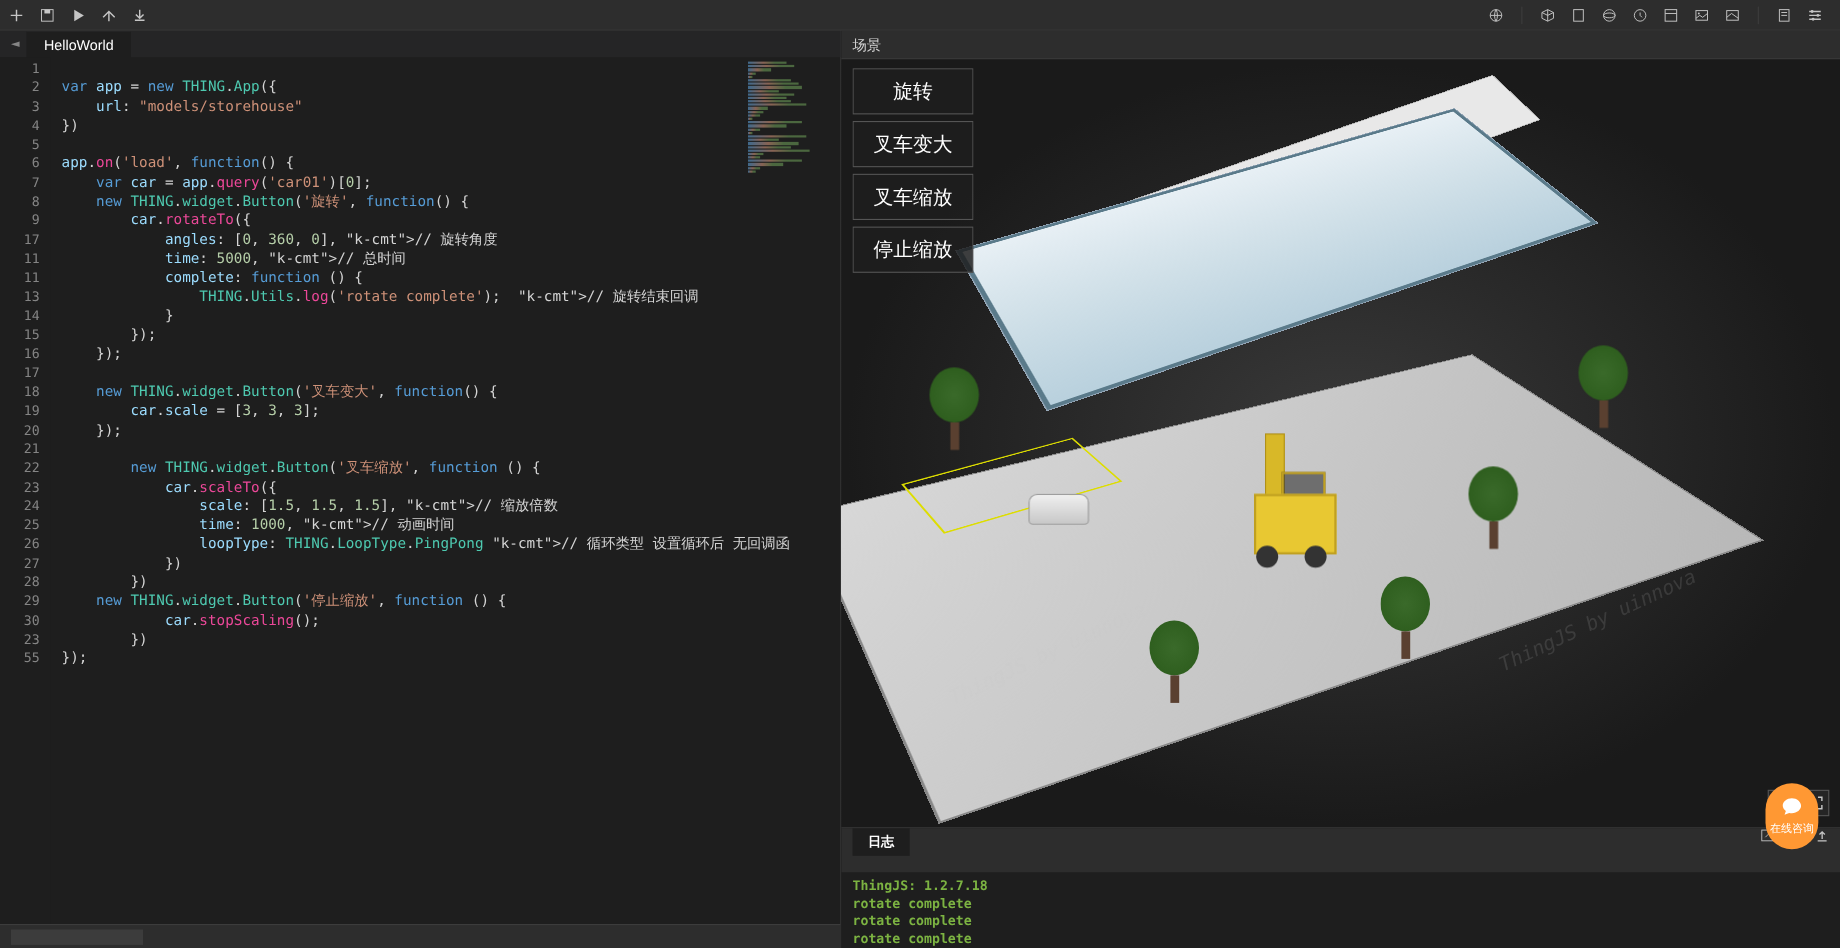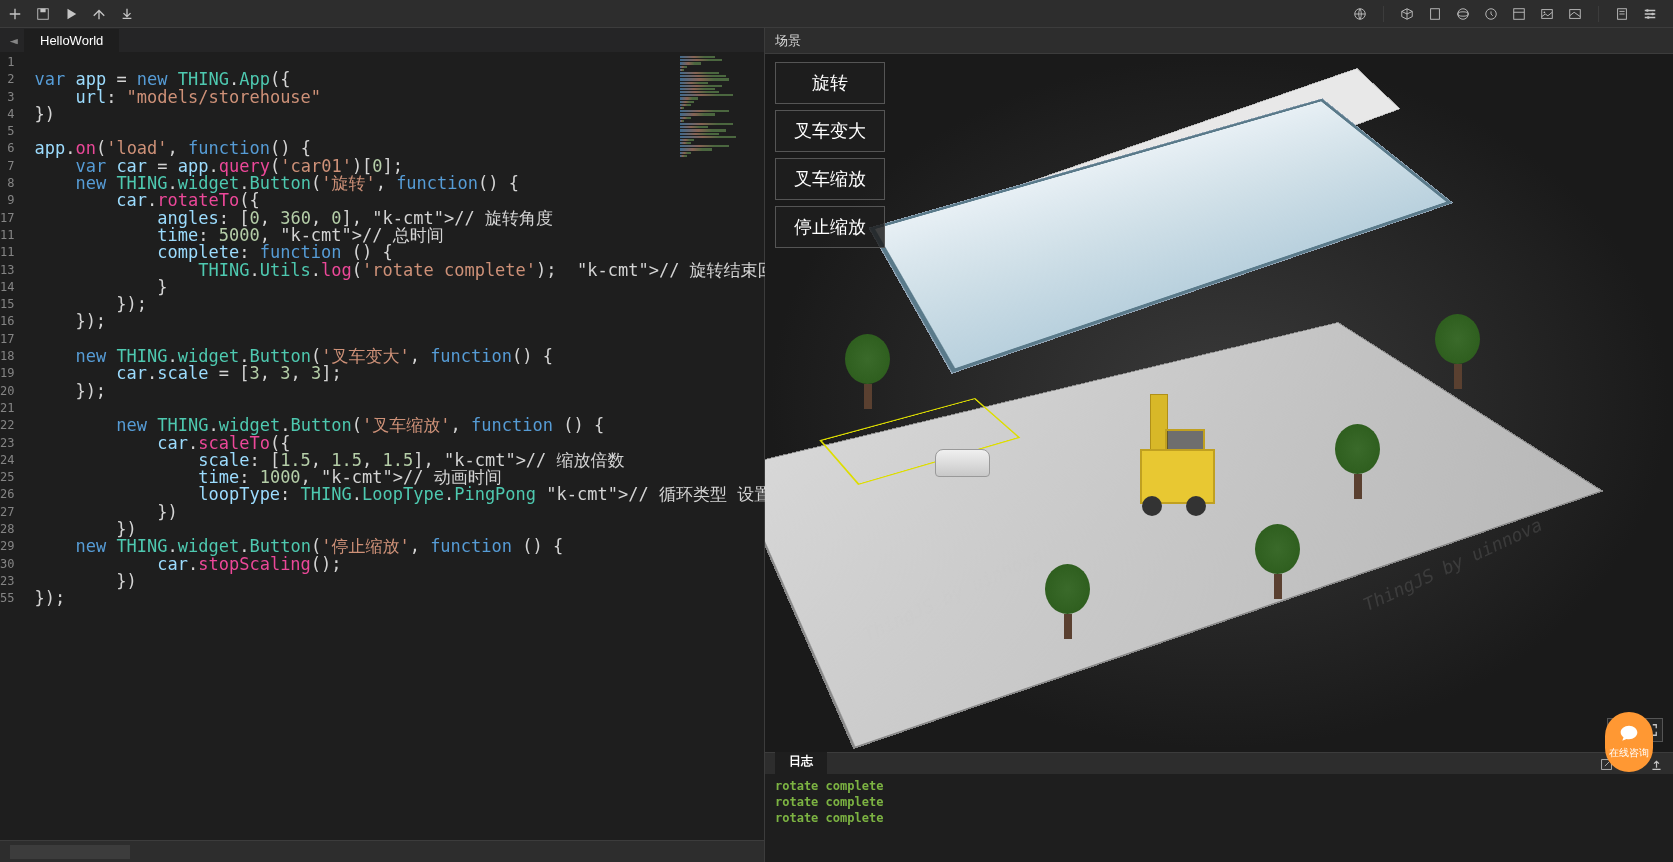--- a/index.html
+++ b/index.html
@@ -10,21 +10,21 @@
 .toolbar-icon{width:14px;height:14px;cursor:pointer;display:flex;align-items:center;justify-content:center;color:#c5c5c5}
 .toolbar-icon svg{width:14px;height:14px;fill:currentColor}
 .toolbar-sep{width:1px;height:16px;background:#3c3c3c;margin:0 2px}
 .main{display:flex;height:calc(100% - 28px)}
 .editor-panel{width:765px;background:#1e1e1e;display:flex;flex-direction:column;border-right:1px solid #3c3c3c}
 .tab-bar{height:24px;background:#252526;display:flex;align-items:center;padding-left:4px}
 .arrow-tab{width:20px;height:24px;display:flex;align-items:center;justify-content:center;color:#858585;cursor:pointer}
 .tab{padding:4px 16px;background:#1e1e1e;color:#fff;font-size:13px;cursor:pointer;font-family:-apple-system,sans-serif}
 .editor-body{flex:1;display:flex;position:relative}
 .gutter{width:46px;background:#1e1e1e;text-align:right;padding:2px 10px 0 0;color:#858585;font-size:12px;line-height:17.3px}
-.code{flex:1;padding:2px 0 0 10px;font-size:17px;line-height:17.3px;white-space:pre}
+.code{flex:1;padding:2px 0 0 10px;font-size:13px;line-height:17.3px;white-space:pre}
 .minimap{position:absolute;right:14px;top:4px;width:70px;height:120px;opacity:0.6}
 .mm-line{height:2.2px;margin-bottom:1px;background:linear-gradient(90deg,#569cd6 0%,#ce9178 40%,#6a9955 70%)}
 .k-var{color:#569cd6}.k-obj{color:#4ec9b0}.k-str{color:#ce9178}.k-fn{color:#ec4899}.k-num{color:#b5cea8}.k-prop{color:#9cdcfe}
 .status-bar{height:22px;background:#2d2d2d;border-top:1px solid #3c3c3c;display:flex;align-items:center;padding:0 10px}
 .status-block{width:120px;height:14px;background:#3c3c3c}
 .right-panel{flex:1;display:flex;flex-direction:column;background:#1a1a1a}
 .scene-header{height:26px;background:#2d2d2d;display:flex;align-items:center;padding:0 10px;color:#d4d4d4;font-size:13px;font-family:Liberation Mono, monospace;border-bottom:1px solid #3c3c3c}
 .scene-view{flex:1;position:relative;background:radial-gradient(ellipse at center,#3a3a3a 0%,#1a1a1a 70%);overflow:hidden}
 .scene-buttons{position:absolute;top:8px;left:10px;display:flex;flex-direction:column;gap:6px;z-index:10}
 .scene-btn{padding:8px 18px;background:rgba(30,30,30,0.85);border:1px solid #555;color:#fff;font-size:18px;cursor:pointer;font-family:-apple-system,sans-serif;min-width:80px;text-align:center}
@@ -39,21 +39,21 @@
 .fl-wheel{position:absolute;width:20px;height:20px;background:#333;border-radius:50%;bottom:8px}
 .car{position:absolute;width:55px;height:28px;background:linear-gradient(180deg,#f0f0f0,#c8c8c8);border-radius:8px 8px 4px 4px;top:395px;left:170px;border:1px solid #999}
 .parking{position:absolute;width:180px;height:90px;border:2px solid #dd0;top:340px;left:65px;transform:perspective(1200px) rotateX(58deg) rotateZ(-28deg)}
 .tree{position:absolute;width:45px;height:70px}
 .tree-top{width:45px;height:50px;background:radial-gradient(#3a6a2a,#2a5a1a);border-radius:50%}
 .tree-trunk{width:8px;height:25px;background:#5a4030;margin:0 auto}
 .watermark{position:absolute;color:rgba(200,200,200,0.15);font-size:18px;font-style:italic;transform:rotate(-25deg)}
 .scene-ctrl{position:absolute;bottom:10px;right:10px;display:flex;gap:8px}
 .sc-btn{width:24px;height:24px;background:rgba(40,40,40,0.8);border:1px solid #555;color:#c5c5c5;display:flex;align-items:center;justify-content:center;cursor:pointer}
 .log-panel{height:110px;background:#1e1e1e;border-top:1px solid #3c3c3c;display:flex;flex-direction:column}
-.log-header{height:21px;background:#2d2d2d;display:flex;align-items:flex-end;padding:0 10px;justify-content:space-between}
+.log-header{height:40px;background:#2d2d2d;display:flex;align-items:flex-start;padding:0 10px;justify-content:space-between}
 .log-tab{padding:4px 14px;background:#1e1e1e;color:#fff;font-size:12px;font-weight:bold;font-family:-apple-system,sans-serif}
 .log-actions{display:flex;gap:12px;color:#c5c5c5}
 .log-body{flex:1;padding:4px 10px;font-size:12px;line-height:16px;overflow:hidden}
 .log-line{color:#7cb342;font-weight:bold}
 .chat-fab{position:absolute;bottom:90px;right:20px;width:48px;height:60px;background:#ff9833;border-radius:24px;display:flex;flex-direction:column;align-items:center;justify-content:center;color:#fff;cursor:pointer;font-size:10px;font-family:-apple-system,sans-serif;z-index:100}
 .chat-fab svg{width:20px;height:20px;fill:#fff;margin-bottom:2px}
 </style>
 </head>
 <body>
 
@@ -305,20 +305,21 @@
           <span><svg width="13" height="13" viewBox="0 0 16 16" fill="currentColor">
                 <circle cx="8" cy="8" r="6" stroke="currentColor" fill="none"></circle>
                 <path d="M4 8l8-8" stroke="currentColor" transform="rotate(45 8 8)"></path>
               </svg></span>
           <span><svg width="13" height="13" viewBox="0 0 16 16" fill="currentColor">
                 <path d="M8 12V4m-3 3l3-3 3 3M3 14h10" stroke="currentColor" fill="none" stroke-width="1.5"></path>
               </svg></span>
         </div>
       </div>
       <div class="log-body" id="log-body">
+          <div class="log-line">ThingJS: 1.2.7.18</div>
           <div class="log-line">rotate complete</div>
           <div class="log-line">rotate complete</div>
           <div class="log-line">rotate complete</div>
         </div>
     </div>
   </div>
 </div>
 
 <div class="chat-fab">
   <svg viewBox="0 0 24 24">

